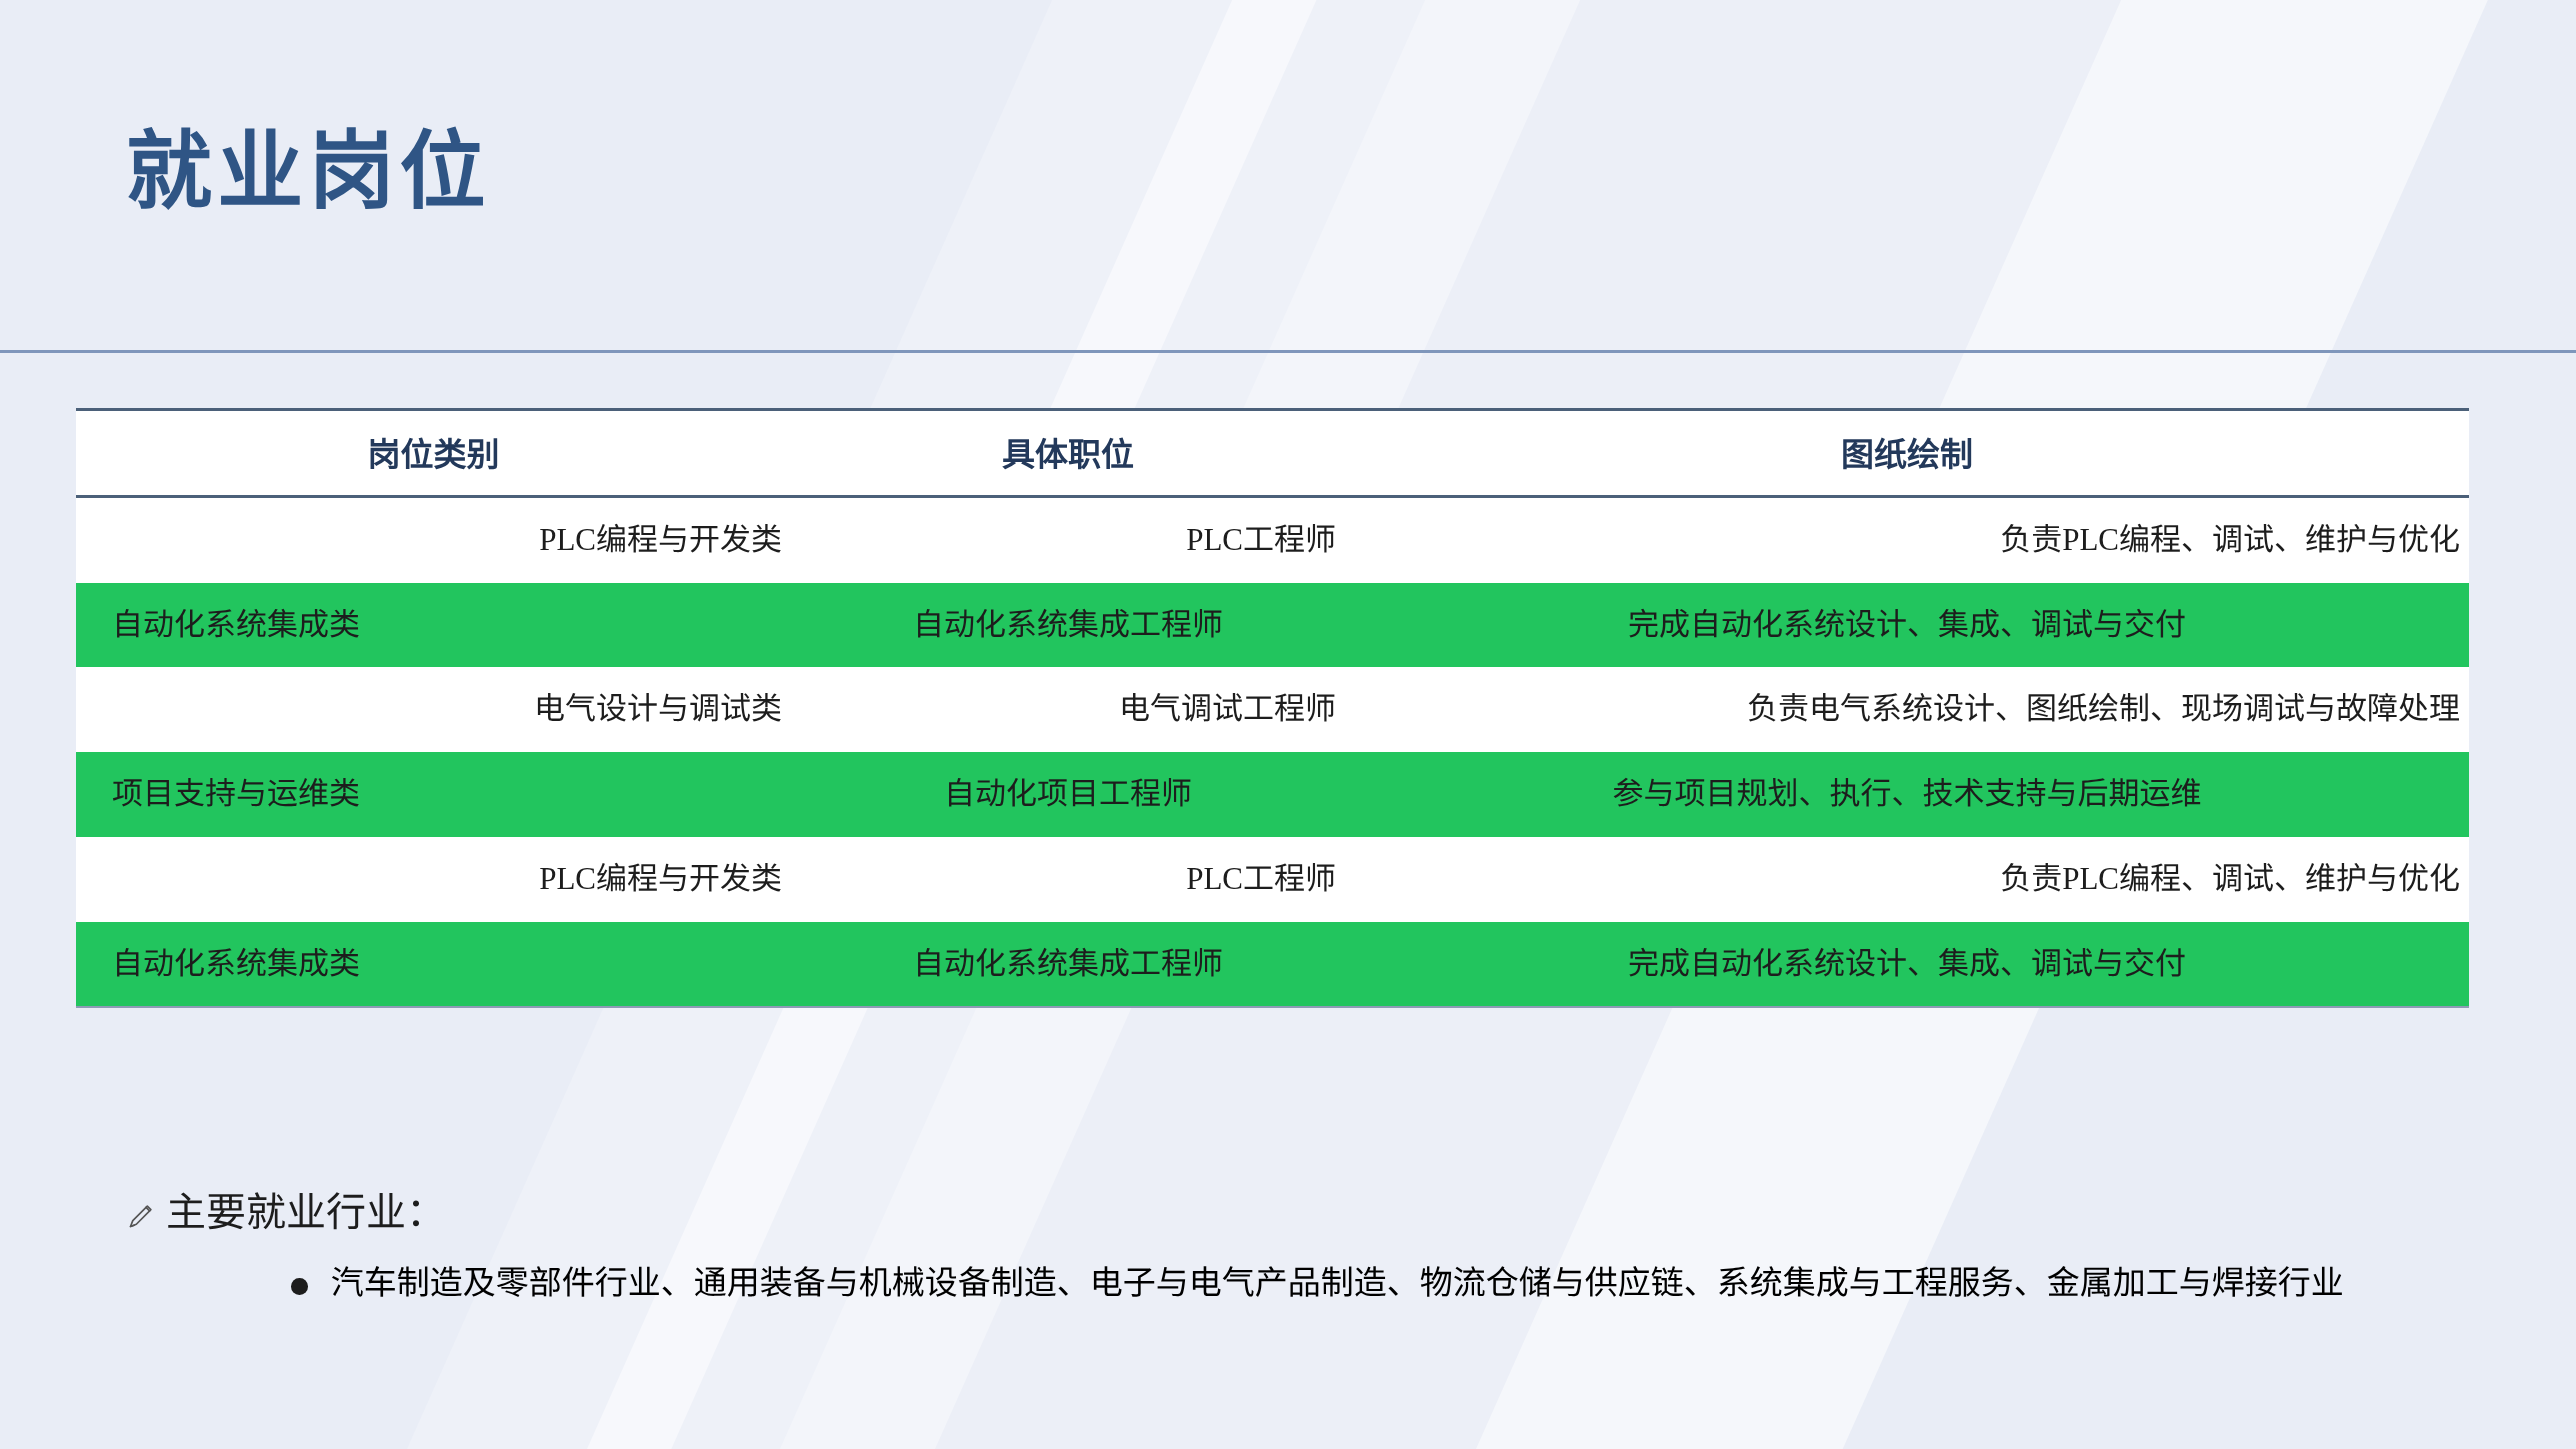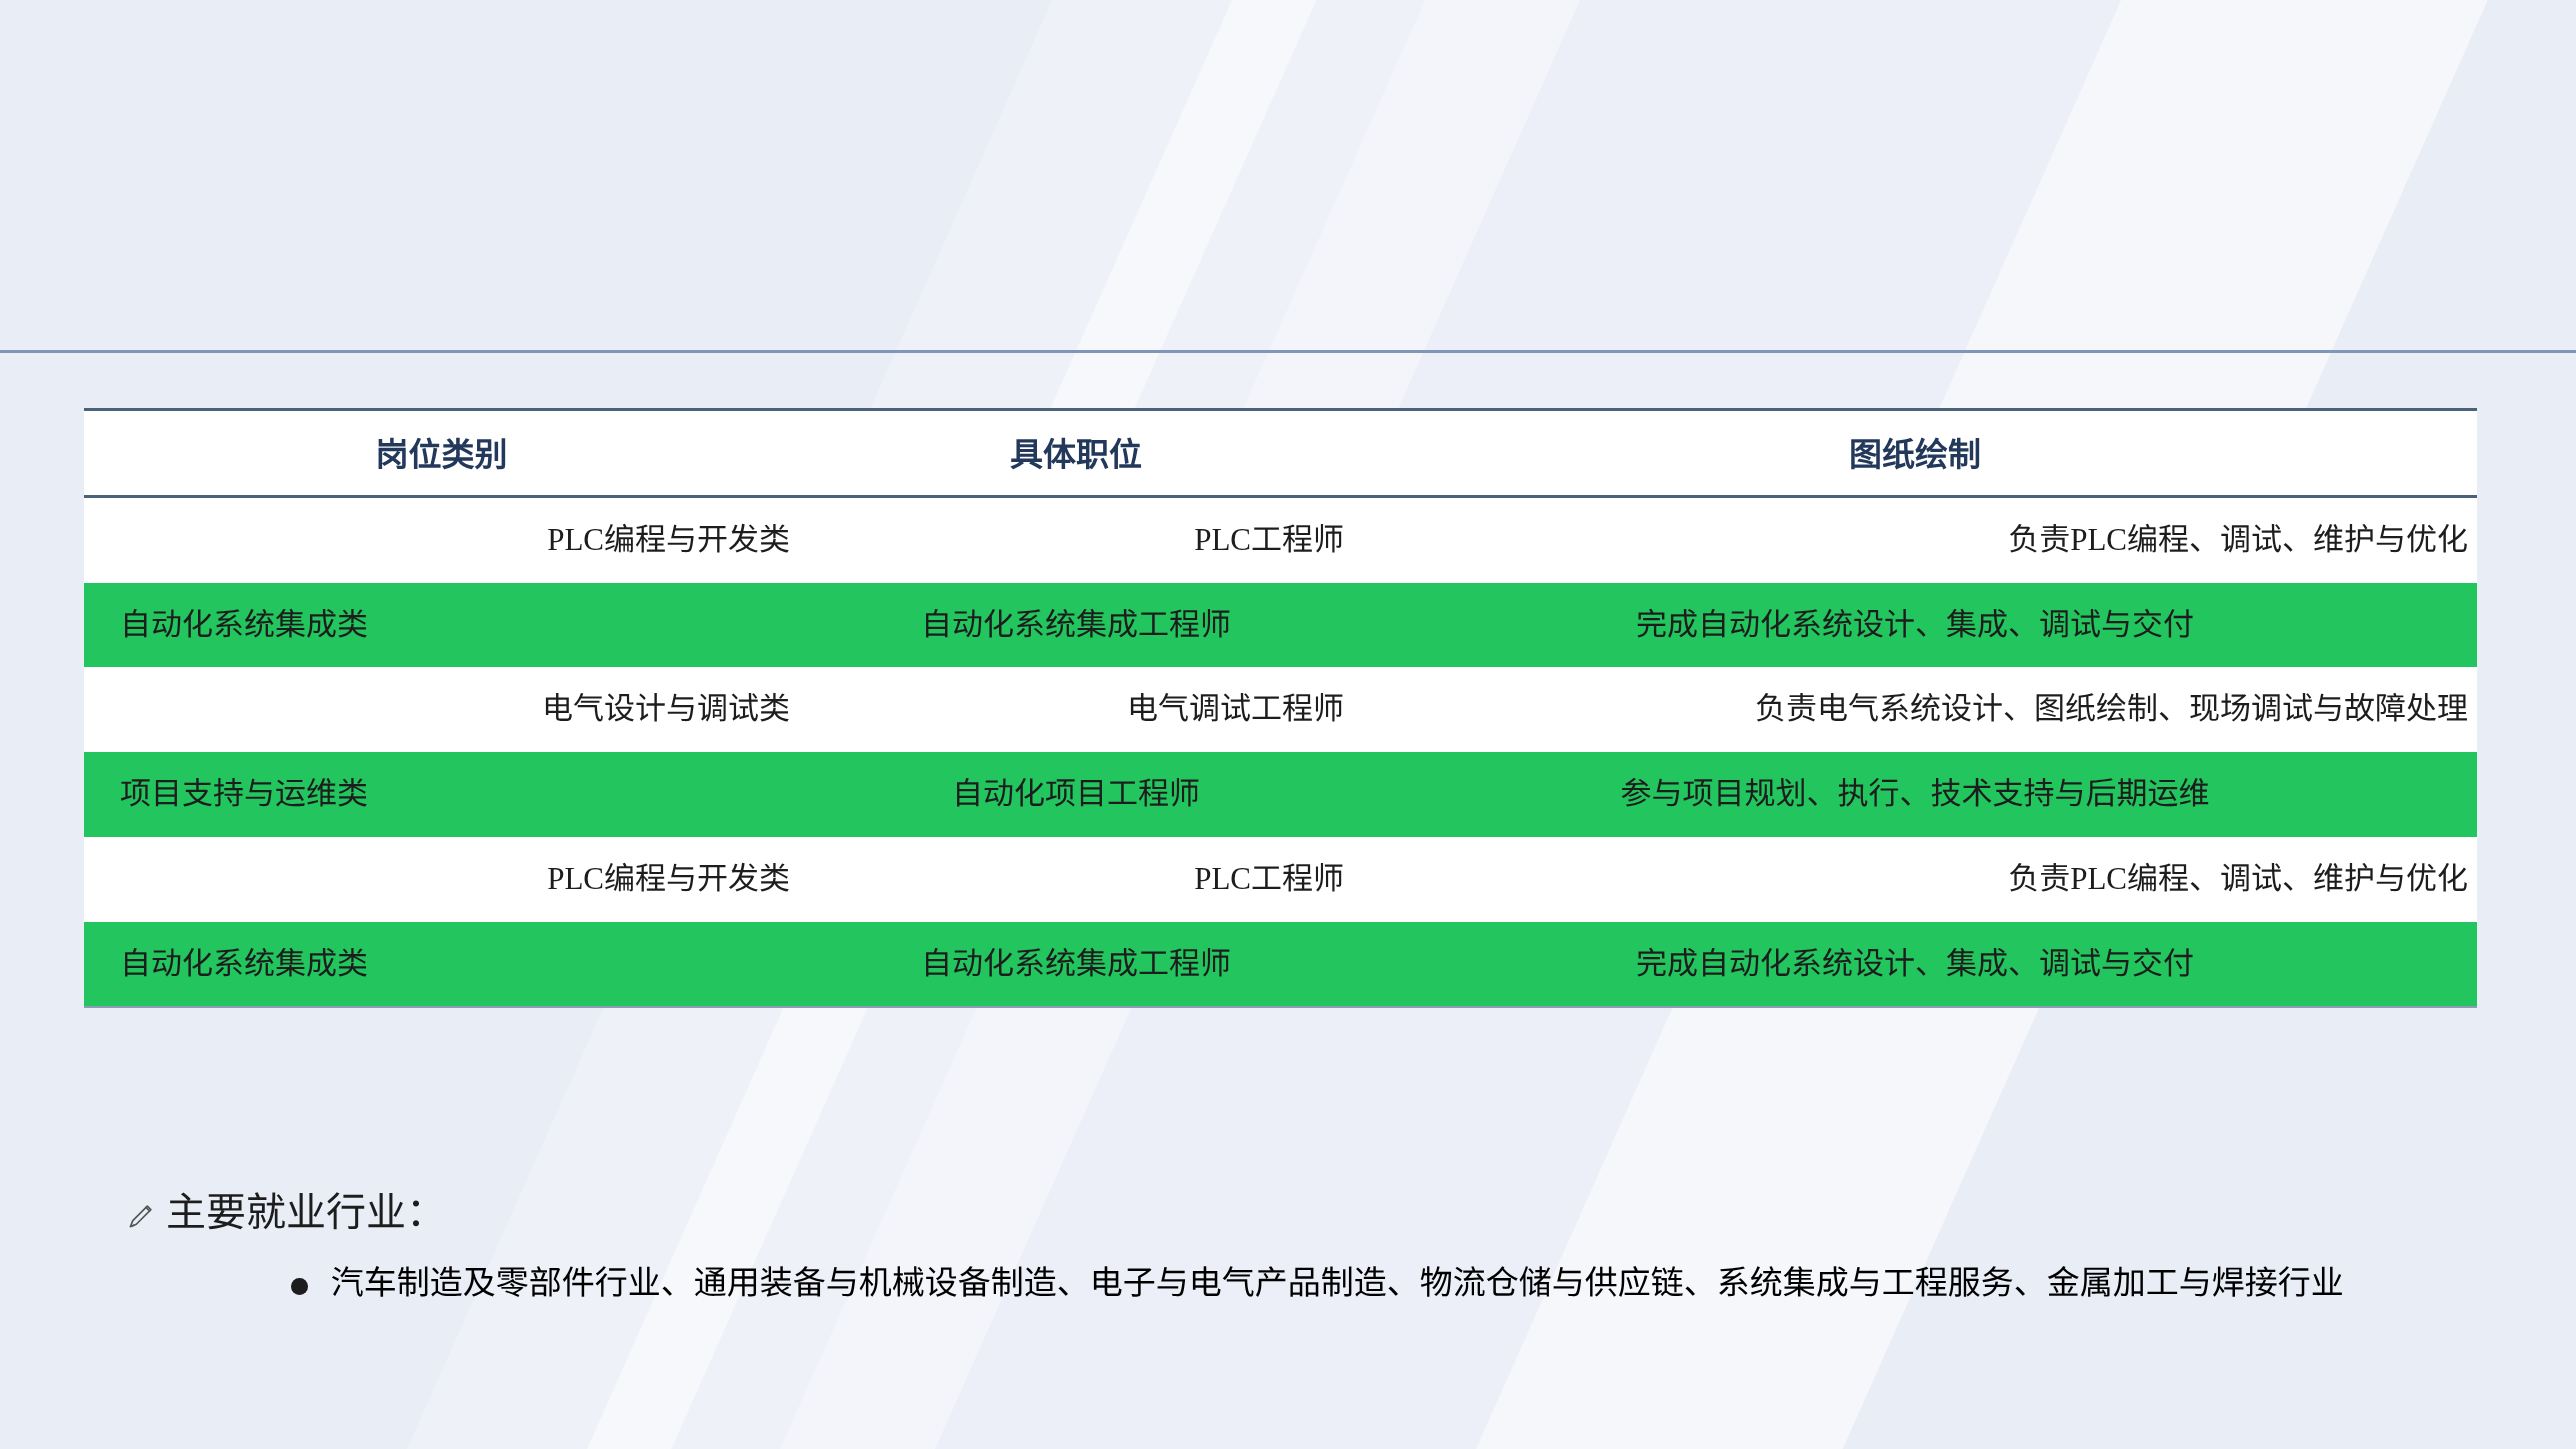--- a/index.html
+++ b/index.html
@@ -64,21 +64,21 @@
     left: 0;
     top: 350px;
     width: 2576px;
     height: 3.2px;
     background: #7f96bb;
   }
 
   
   .table-wrap {
     position: absolute;
-    left: 84px;
+    left: 76px;
     top: 408px;
     width: 2015px;
     z-index: 3;
   }
   table.jobs {
     width: 100%;
     border-collapse: collapse;
     table-layout: fixed;
   }
   table.jobs col.c1 { width: 715px; }
@@ -163,20 +163,21 @@
 <div class="bg-layer">
   <div class="bg-base"></div>
   <div class="diag diag-1"></div>
   <div class="diag diag-5"></div>
   <div class="diag diag-2"></div>
   <div class="diag diag-3"></div>
   <div class="diag diag-4"></div>
 </div>
 
 <div class="header">
+  <div class="page-title">就业岗位</div>
   <div class="header-rule"></div>
 </div>
 
 <div class="table-wrap">
   <table class="jobs">
     <colgroup>
       <col class="c1">
         <col class="c2">
         <col class="c3">
     </colgroup>

